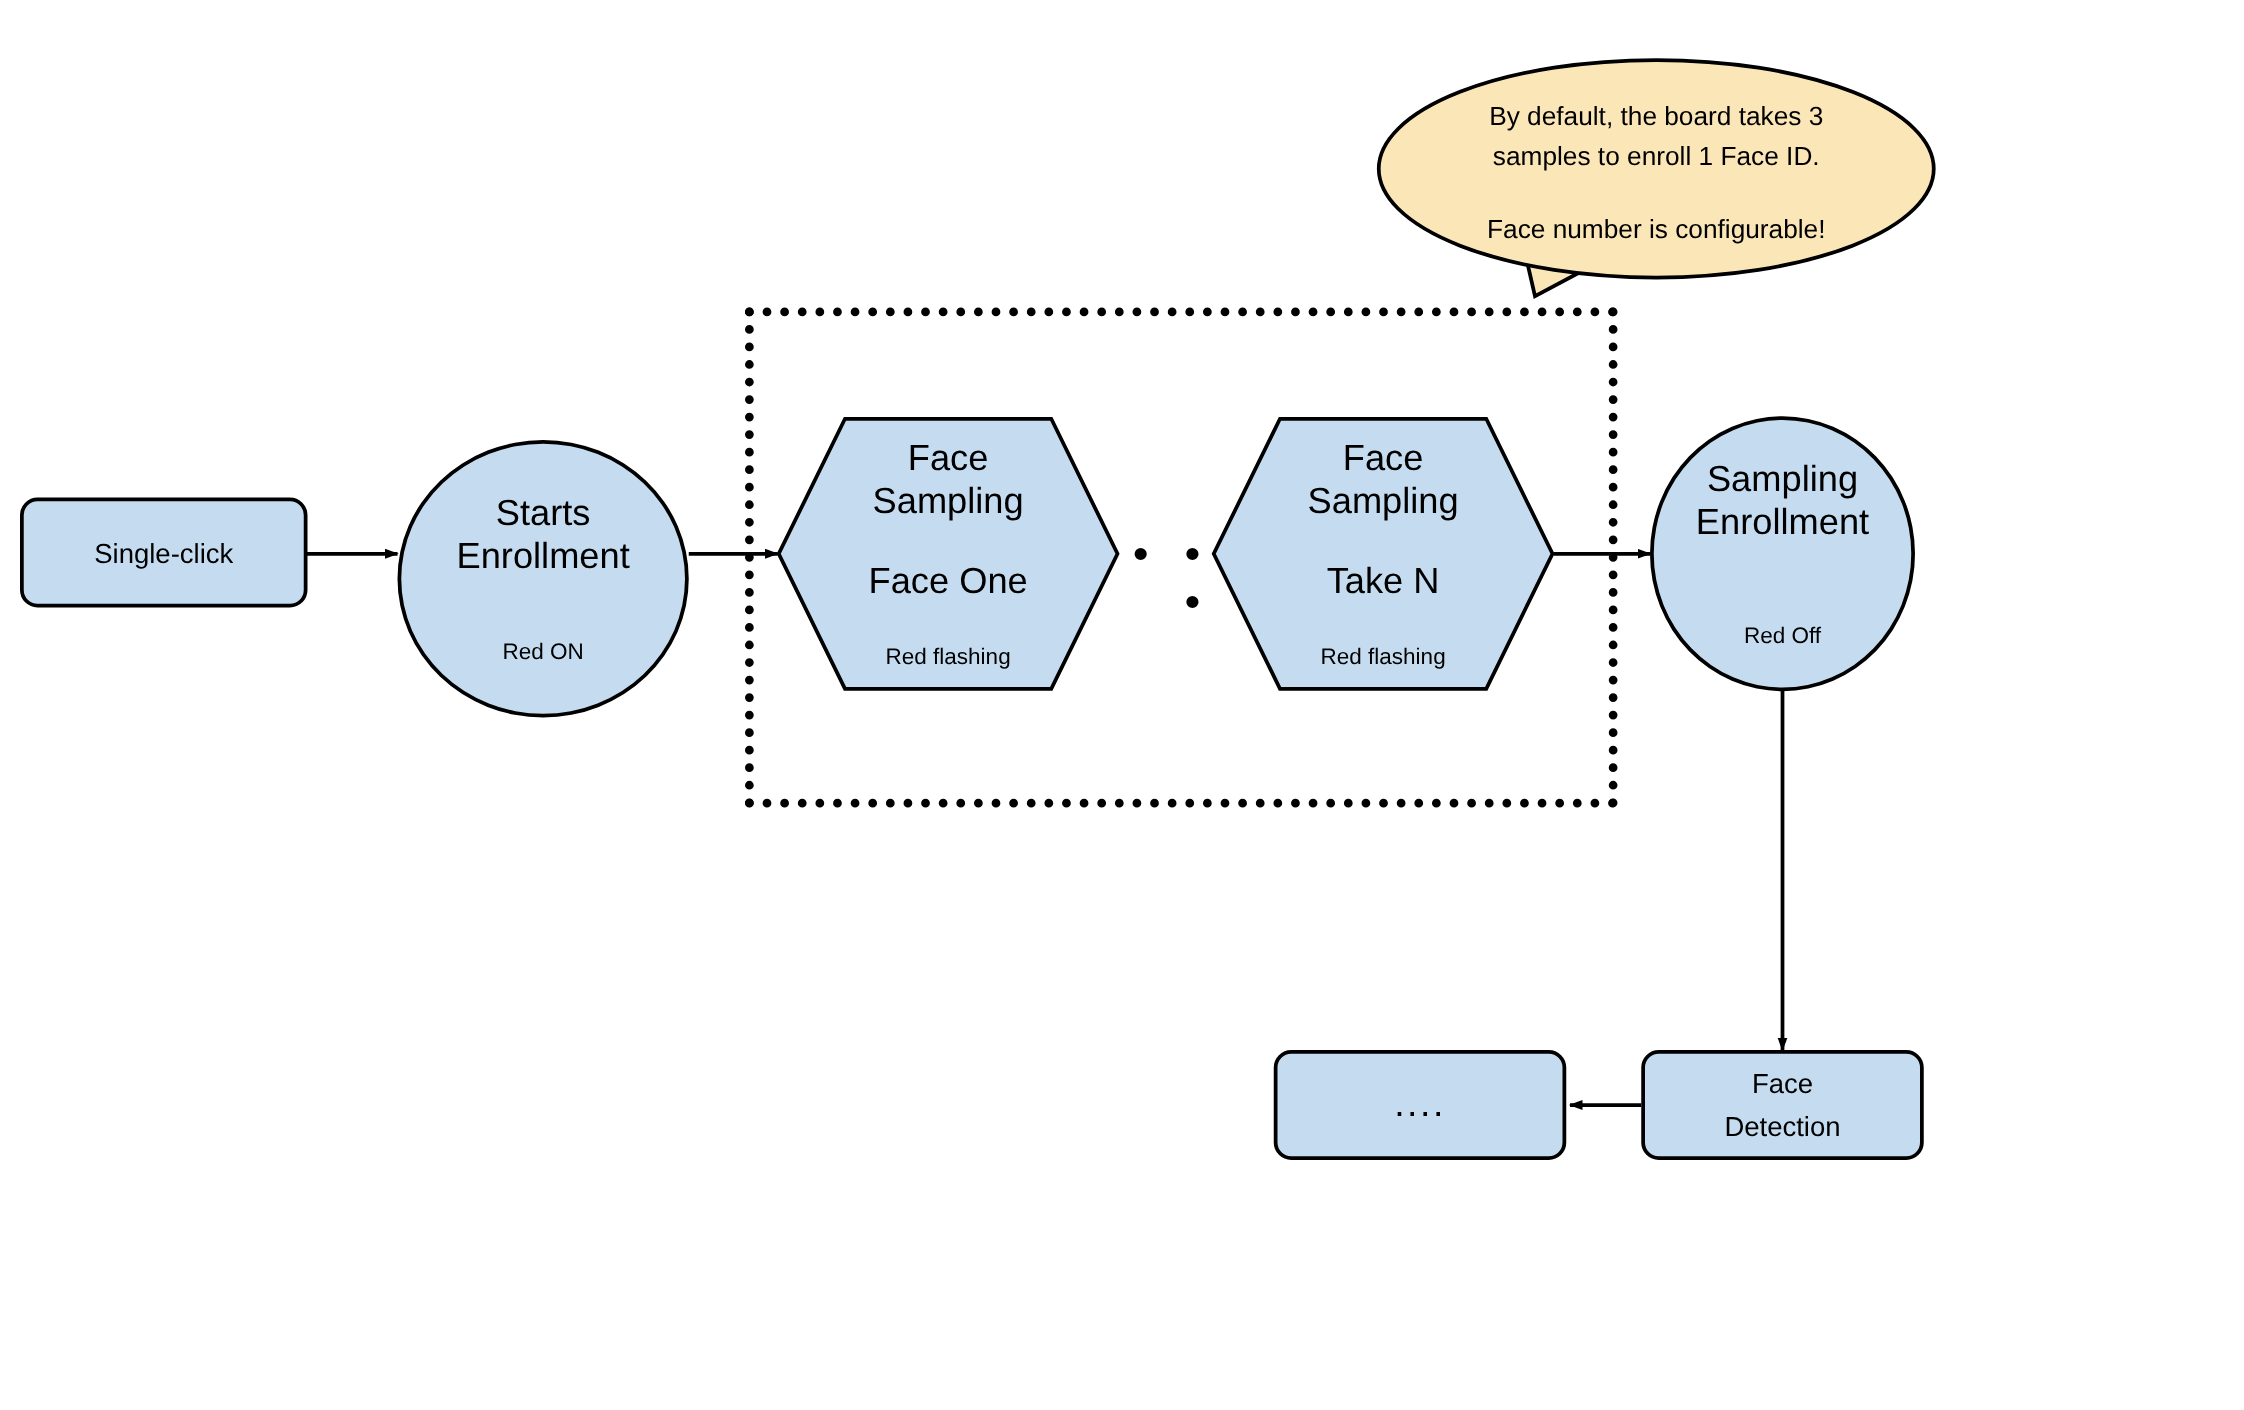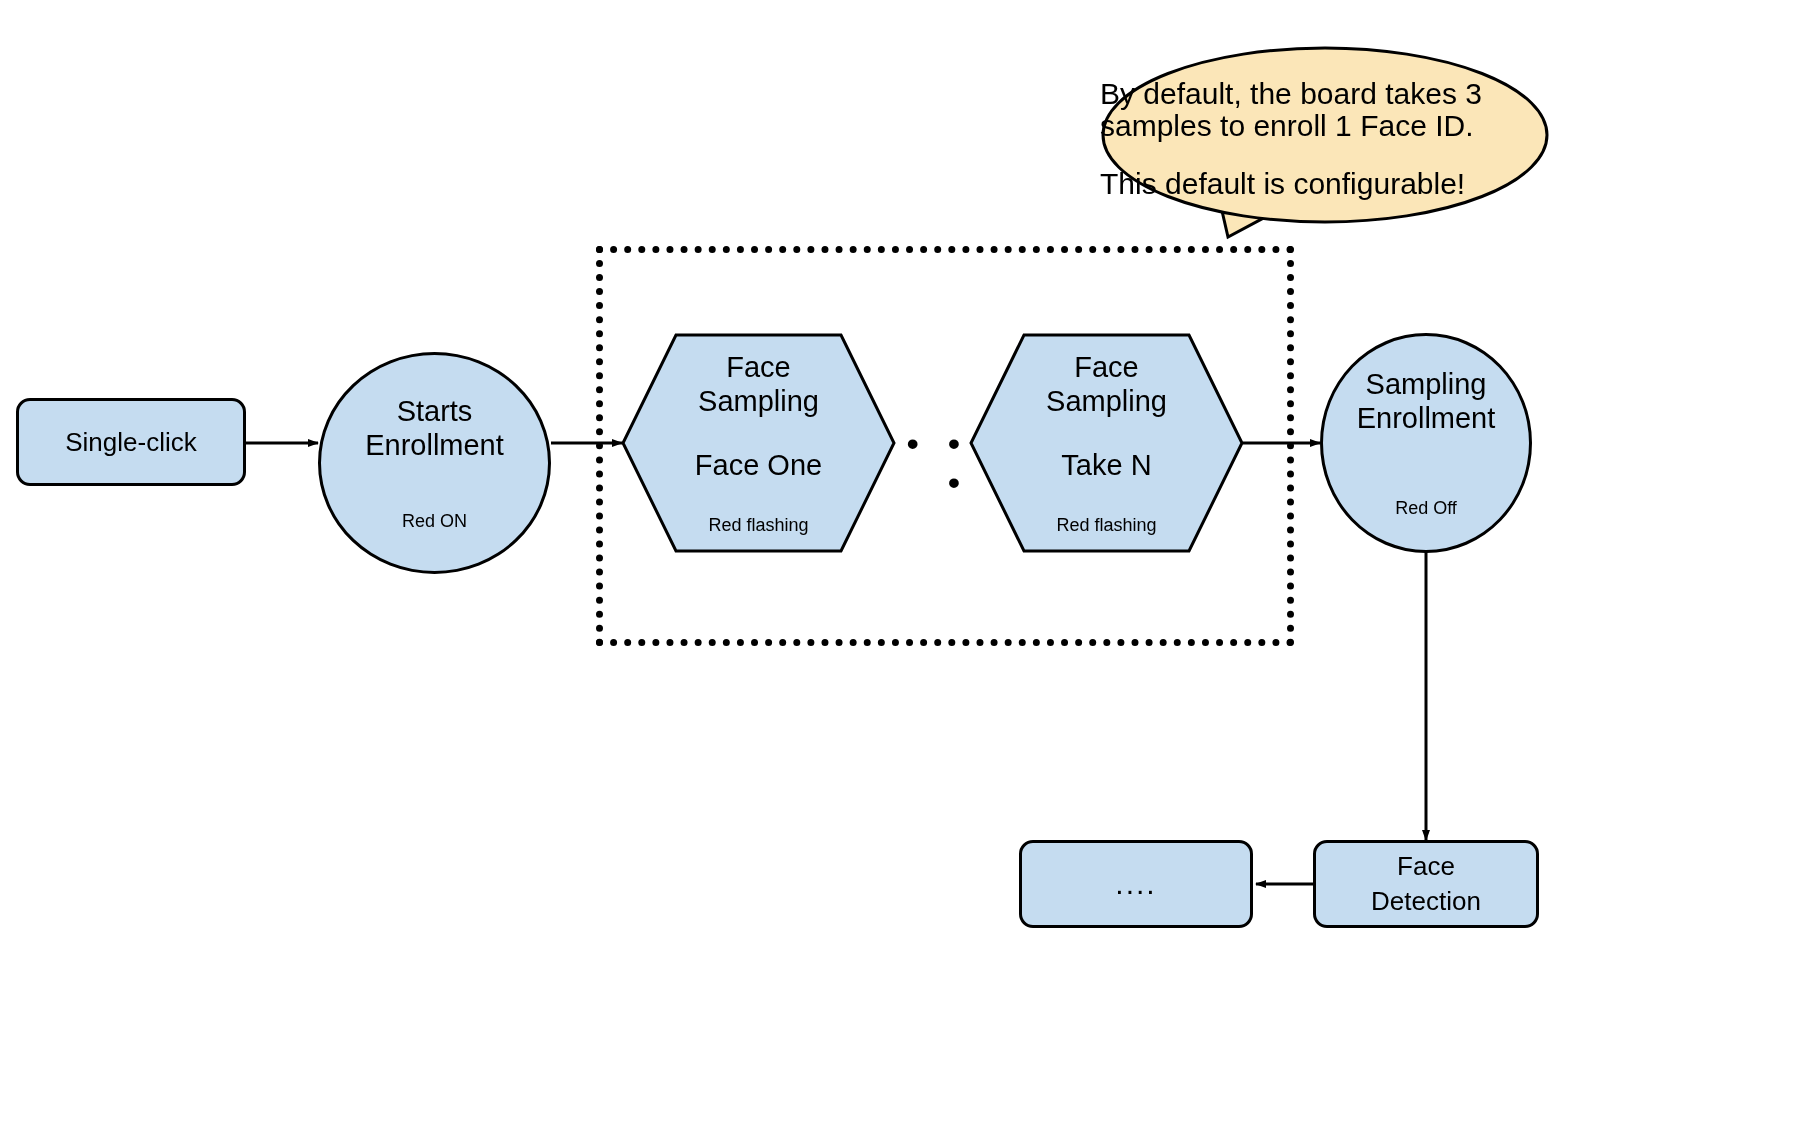--- a/index.html
+++ b/index.html
@@ -17,31 +17,31 @@
   
   .circle { background:#c5dcf0; border:3px solid #000; border-radius:50%; }
 
   
   .hexwrap { position:absolute; }
   .hexwrap svg { position:absolute; left:0; top:0; }
   .hexlabel { position:absolute; left:0; top:0; width:100%; height:100%;
               display:flex; flex-direction:column; align-items:center; justify-content:center;
               text-align:center; }
 
-  .t-big   { font-size:26px; line-height:35px; }
+  .t-big   { font-size:22px; line-height:35px; }
   .t-mid   { font-size:29px; line-height:34px; }
   .t-small { font-size:18px; line-height:22px; }
   .t-dots  { font-size:30px; letter-spacing:2px; }
 
   
   #group-box { position:absolute; border:7px dotted #000; box-sizing:border-box; }
 
   
   #callout-shape { position:absolute; }
-  #callout-text { position:absolute; font-size:30px; line-height:32px; }
+  #callout-text { position:absolute; text-align:center; font-size:21px; line-height:32px; }
 
   
   #seq-ellipsis { position:absolute; font-size:34px; letter-spacing:10px; font-weight:bold; }
 
   svg.edge { position:absolute; left:0; top:0; width:1795px; height:1128px;
              pointer-events:none; overflow:visible; }
 </style>
 </head>
 <body>
 
@@ -67,21 +67,21 @@
     <path d="M1214,176 L1228,237 L1288,205 Z" fill="#fbe6b8" stroke="#000" stroke-width="3"></path>
   </svg>
 
   <svg id="callout-shape" style="left:1100px; top:45px; width:450px; height:180px;" viewBox="0 0 450 180">
     <ellipse cx="225" cy="90" rx="222" ry="87" fill="#fbe6b8" stroke="#000" stroke-width="3"></ellipse>
   </svg>
   <div id="callout-text" style="left:1100px; top:78px; width:450px;">
     <div>By default, the board takes 3</div>
     <div>samples to enroll 1 Face ID.</div>
     <div style="height:26px;"></div>
-    <div>This default is configurable!</div>
+    <div>Face number is configurable!</div>
   </div>
 
   <div id="group-box" style="left:596px; top:246px; width:698px; height:400px;"></div>
 
   <div class="node rrect" style="left:16px; top:398px; width:230px; height:88px;">
     <div class="t-big">Single-click</div>
   </div>
 
   <div class="node circle" style="left:318px; top:352px; width:233px; height:222px;">
     <div class="t-mid">Starts</div>

